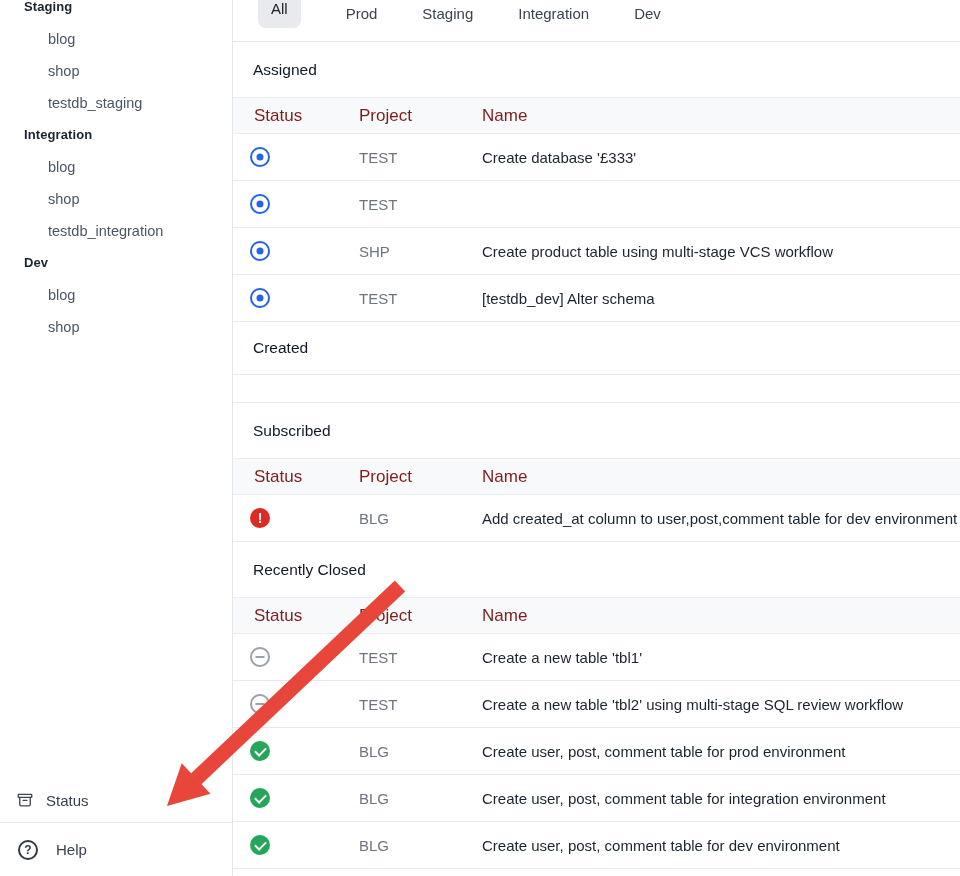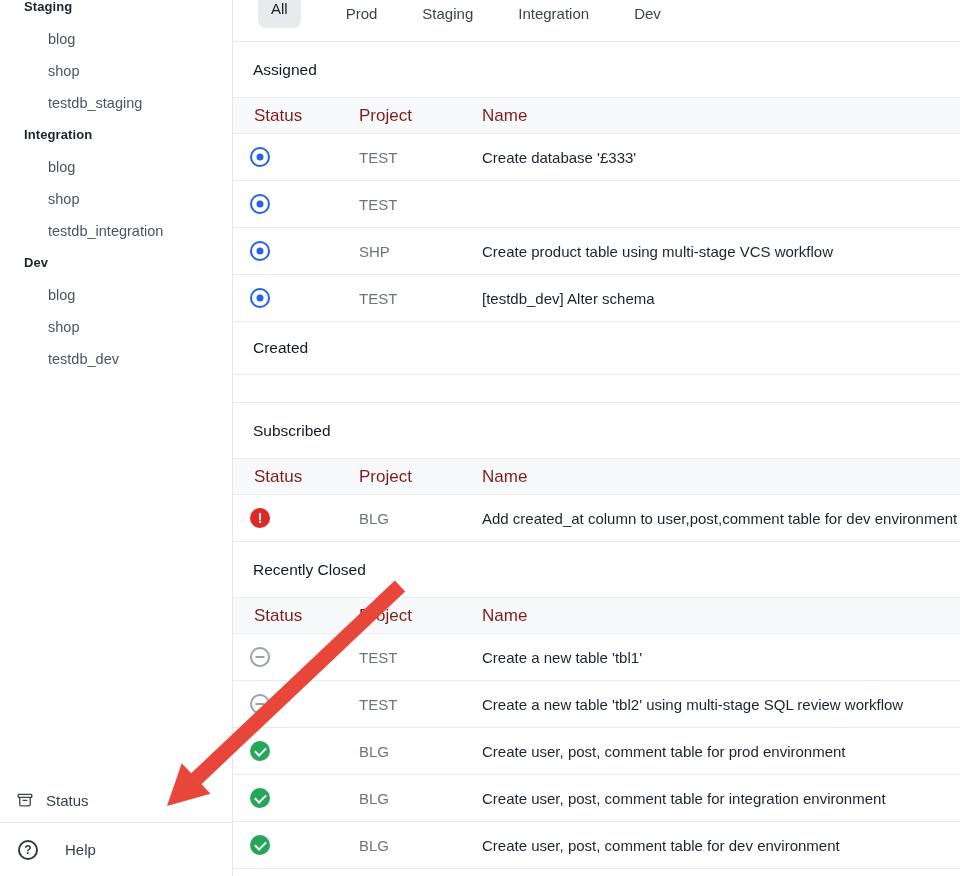--- a/index.html
+++ b/index.html
@@ -24,21 +24,21 @@
     height:32px; line-height:32px; padding-left:48px;
     font-size:14.5px; color:#4b5563; cursor:pointer; white-space:nowrap;
   }
   .archive-row {
     margin-top:auto; height:44px; display:flex; align-items:center;
     padding-left:16px; gap:12px; font-size:15px; color:#374151; cursor:pointer;
   }
   .sidebar-divider { height:1px; background:#e5e7eb; }
   .help-row {
     height:53px; display:flex; align-items:center;
-    padding-left:18px; gap:27px; font-size:15px; color:#374151;
+    padding-left:18px; gap:18px; font-size:15px; color:#374151;
   }
   .help-icon {
     width:20px; height:20px; border:2px solid #333a44; border-radius:50%;
     display:flex; align-items:center; justify-content:center; flex:0 0 auto;
   }
   .help-icon::after { content:"?"; font-size:12px; font-weight:700; color:#333a44; }
   .version-badge {
     margin-left:auto; width:134px; height:45px;
     border:3.5px solid #e8463a; border-radius:10px;
     display:flex; align-items:center; justify-content:center;
@@ -124,21 +124,20 @@
       <div class="tree-item">testdb_staging</div>
 
       <div class="env-label">Integration</div>
       <div class="tree-item">blog</div>
       <div class="tree-item">shop</div>
       <div class="tree-item">testdb_integration</div>
 
       <div class="env-label">Dev</div>
       <div class="tree-item">blog</div>
       <div class="tree-item">shop</div>
-      <div class="tree-item">testdb_dev</div>
     </nav>
 
     <div class="archive-row">
       <svg width="18" height="18" viewBox="0 0 24 24" fill="none" stroke="#40464f" stroke-width="1.8" stroke-linecap="round" stroke-linejoin="round">
         <rect x="3" y="4.5" width="18" height="4" rx="0.8"></rect>
         <path d="M5 8.5v9.5a1.8 1.8 0 0 0 1.8 1.8h10.4a1.8 1.8 0 0 0 1.8-1.8V8.5"></path>
         <line x1="9.5" y1="12.5" x2="14.5" y2="12.5"></line>
       </svg>
       <span>Status</span>
     </div>

